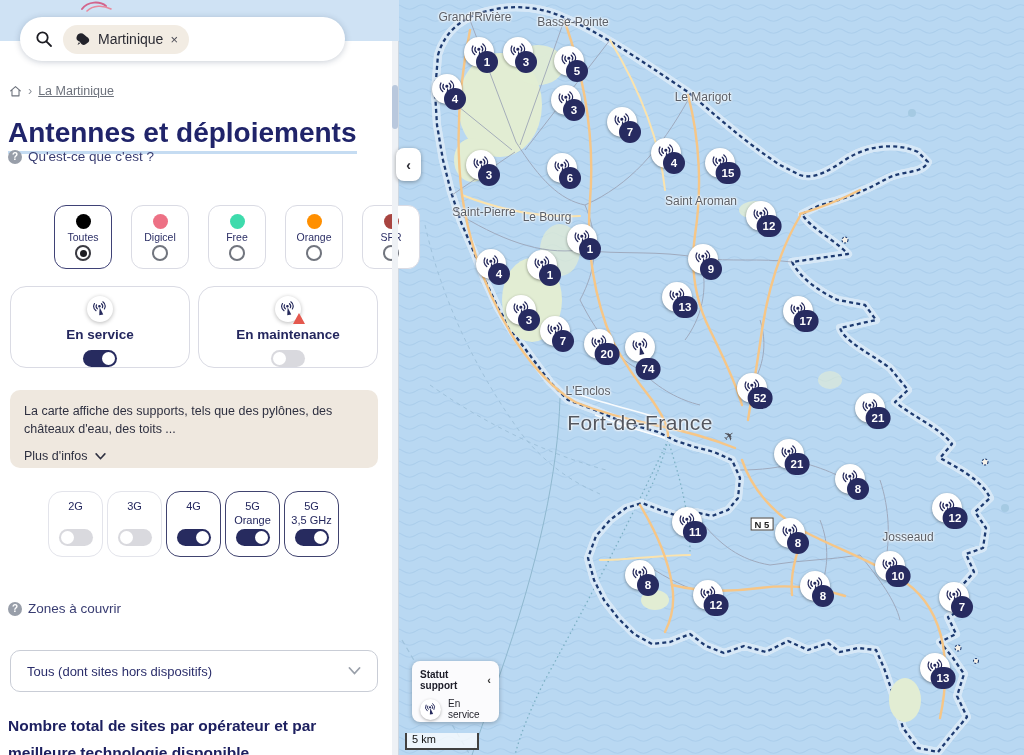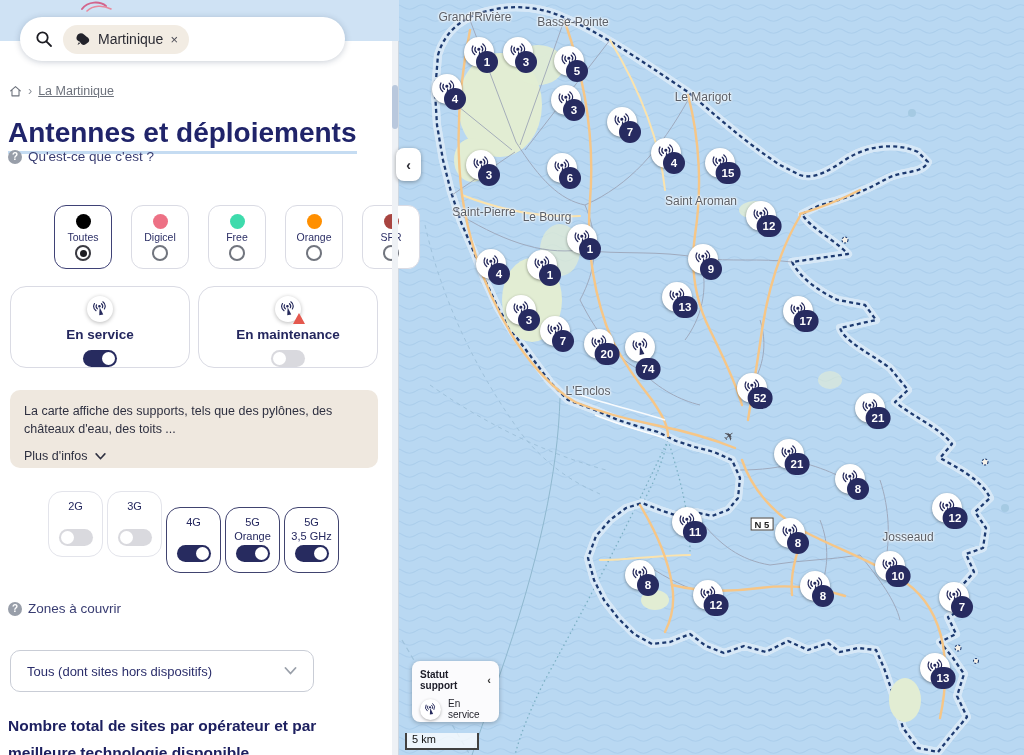--- a/index.html
+++ b/index.html
@@ -58,28 +58,28 @@
   .toggle.on .knob { right:2px; }
   .toggle.off .knob { left:2px; }
 
   .info-box { position:absolute; left:10px; top:390px; width:368px; height:78px; background:#efe8df; border-radius:10px;
     padding:12px 14px; font-size:12.5px; color:#2e3040; line-height:1.45; }
   .more-link { margin-top:9px; display:inline-flex; align-items:center; gap:7px; font-size:12.5px; color:#2e3040; cursor:pointer; }
 
   .tech-row { position:absolute; left:48px; top:491px; display:flex; gap:4px; }
   .tech-card { width:55px; height:66px; background:#fff; border:1px solid #e3e4eb; border-radius:14px; cursor:pointer;
     display:flex; flex-direction:column; align-items:center; justify-content:space-between; padding:8px 0 10px; }
-  .tech-card.on { border:1.5px solid #40436f;margin-top:16px; }
+  .tech-card.on { border:1.5px solid #40436f; }
   .tech-label { font-size:11px; color:#24275e; text-align:center; line-height:1.25; }
 
   .h-deploy { position:absolute; left:8px; top:580px; font-size:15.5px; font-weight:bold; color:#1d2060; }
   #help2 { top:601px; }
   #help1 { top:149px; }
 
-  .select { position:absolute; left:10px; top:650px; width:304px; height:42px; background:#fff; border:1px solid #c9cdd6;
+  .select { position:absolute; left:10px; top:650px; width:368px; height:42px; background:#fff; border:1px solid #c9cdd6;
     border-radius:10px; display:flex; align-items:center; justify-content:space-between; padding:0 16px; cursor:pointer; }
   .select-value { font-size:13px; color:#2b2e6b; }
 
   .h-total { position:absolute; left:8px; top:712px; width:372px; font-size:15.5px; font-weight:bold; color:#1d2060; line-height:27px; }
 
   .scroll-track { position:absolute; right:0; top:41px; width:6px; height:714px; background:#eef1f5; }
   .scroll-thumb { position:absolute; right:0; top:44px; width:6px; height:44px; background:#b9c8dd; border-radius:3px; }
 
   
   .map { position:absolute; left:399px; top:0; width:625px; height:755px; background:#b9d8f2; overflow:hidden; }
@@ -257,20 +257,21 @@
   <div class="overlay" id="overlay">
     <span class="road-shield" style="left:363px; top:524px;">N 5</span>
     <span class="airport" style="left:330px; top:436px;">✈</span>
   <span class="map-label" style="left: 76px; top: 17px;">Grand'Rivière</span>
       <span class="map-label" style="left: 174px; top: 22px;">Basse-Pointe</span>
       <span class="map-label" style="left: 304px; top: 97px;">Le Marigot</span>
       <span class="map-label" style="left: 85px; top: 212px;">Saint-Pierre</span>
       <span class="map-label" style="left: 148px; top: 217px;">Le Bourg</span>
       <span class="map-label" style="left: 302px; top: 201px;">Saint Aroman</span>
       <span class="map-label" style="left: 189px; top: 391px;">L'Enclos</span>
+      <span class="map-label lg" style="left: 241px; top: 423px;">Fort-de-France</span>
       <span class="map-label" style="left: 509px; top: 537px;">Josseaud</span>
       <span class="m-icon" style="left: 80px; top: 52px;">
         <svg viewBox="0 0 24 24">
           <use href="#ant"></use>
         </svg>
       </span>
       <span class="m-badge" style="left: 88px; top: 62px;">1</span>
       <span class="m-icon" style="left: 119px; top: 52px;">
         <svg viewBox="0 0 24 24">
           <use href="#ant"></use>

